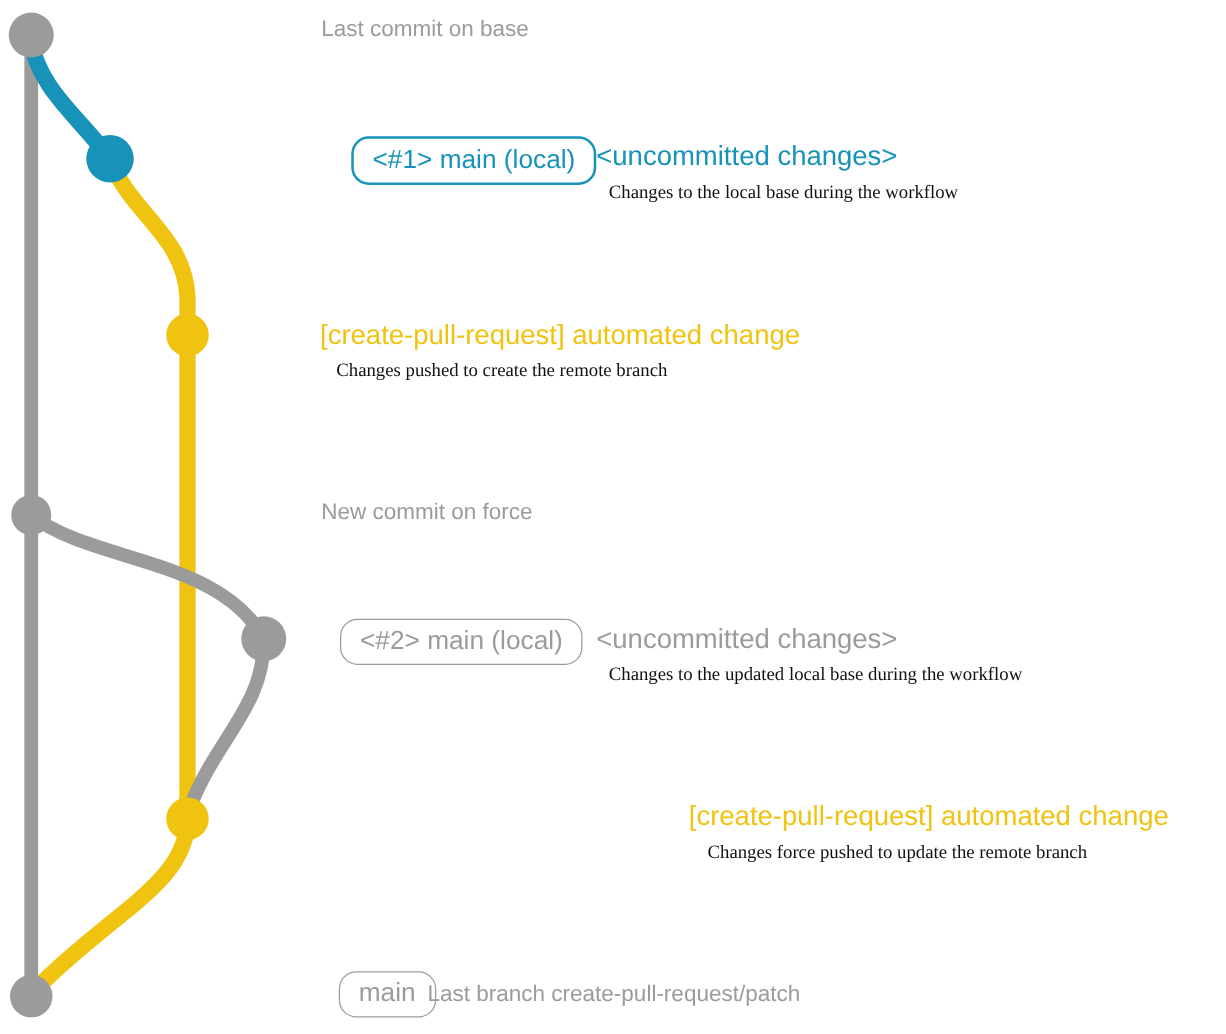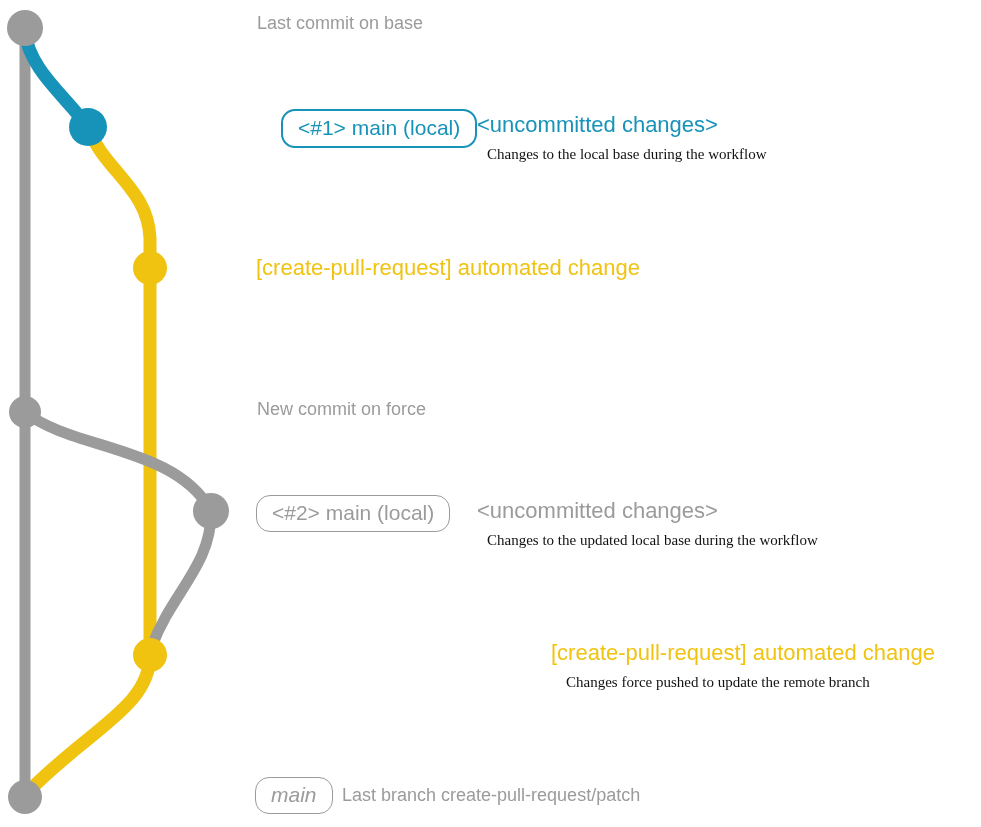--- a/index.html
+++ b/index.html
@@ -52,21 +52,21 @@
     border: 2px solid;
     border-radius: 14px;
     font-family: "Liberation Sans", sans-serif;
     font-size: 21px;
     white-space: nowrap;
     background: #ffffff;
     box-sizing: border-box;
   }
   .badge.teal { color: var(--c-teal); border-color: var(--c-teal); }
   .badge.yellow { color: var(--c-yellow); border-color: var(--c-yellow); }
-  .badge.gray { color: var(--c-gray); border-color: var(--c-gray); border-width: 1.5px; }
+  .badge.gray { color: var(--c-gray); border-color: var(--c-gray); border-width: 1.5px; margin-left: 16px; }
 </style>
 </head>
 <body>
 
 <div class="stage">
 
   <svg class="graph-svg" width="981" height="827" viewBox="0 0 981 827">
 
     <path d="M 25 28 L 25 797" fill="none" stroke="var(--c-gray)" stroke-width="11" stroke-linecap="round"></path>
 
@@ -89,26 +89,27 @@
     <circle cx="25" cy="797" r="17" fill="var(--c-gray)"></circle>
   </svg>
 
   <div class="txt sans-label" style="left:257px; top:13px;">Last commit on base</div>
 
   <div class="badge teal" style="left:250px; top:109px;margin-left:31px;">&lt;#1&gt; main (local)</div>
   <div class="txt heading teal" style="left:477px; top:112px;">&lt;uncommitted changes&gt;</div>
   <div class="txt caption" style="left:487px; top:145px;">Changes to the local base during the workflow</div>
 
   <div class="txt heading yellow" style="left:256px; top:255px;">[create-pull-request] automated change</div>
+  <div class="txt caption" style="left:269px; top:288px;">Changes pushed to create the remote branch</div>
 
   <div class="txt sans-label" style="left:257px; top:399px;">New commit on force</div>
 
   <div class="badge gray" style="left:256px; top:495px;">&lt;#2&gt; main (local)</div>
   <div class="txt heading gray" style="left:477px; top:498px;">&lt;uncommitted changes&gt;</div>
   <div class="txt caption" style="left:487px; top:531px;">Changes to the updated local base during the workflow</div>
 
   <div class="txt heading yellow" style="left:551px; top:640px;">[create-pull-request] automated change</div>
   <div class="txt caption" style="left:566px; top:673px;">Changes force pushed to update the remote branch</div>
 
-  <div class="badge gray" style="left:255px; top:777px;font-style:italic;">main</div>
+  <div class="badge gray" style="left:255px; top:777px;">main</div>
   <div class="txt sans-label" style="left:342px; top:785px;">Last branch create-pull-request/patch</div>
 
 </div>
 
 </body></html>

